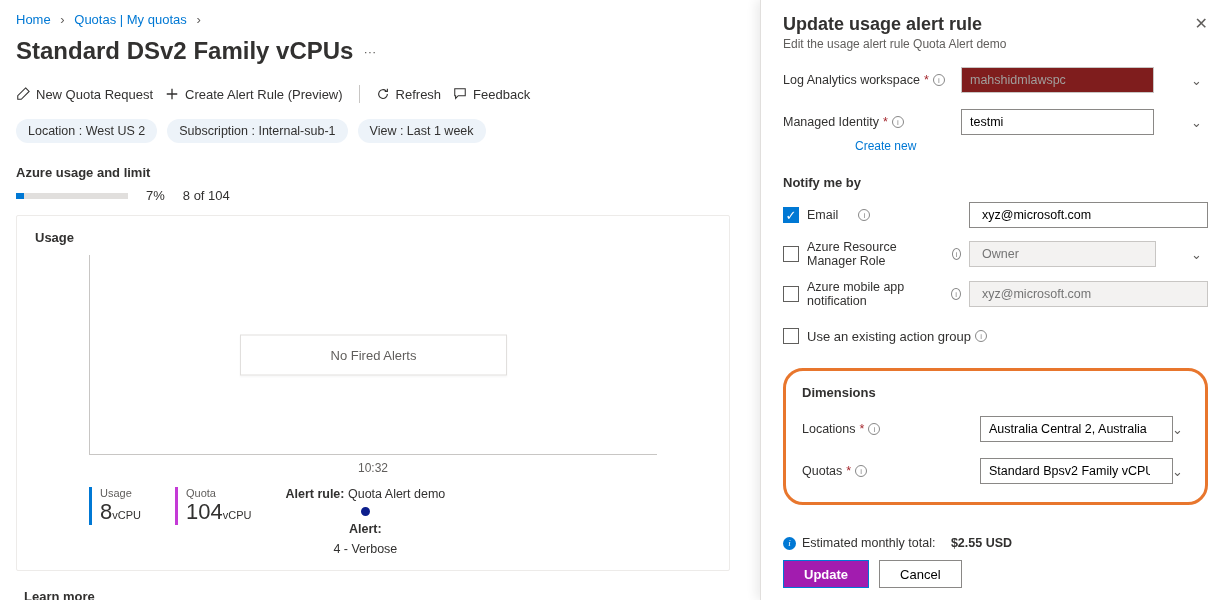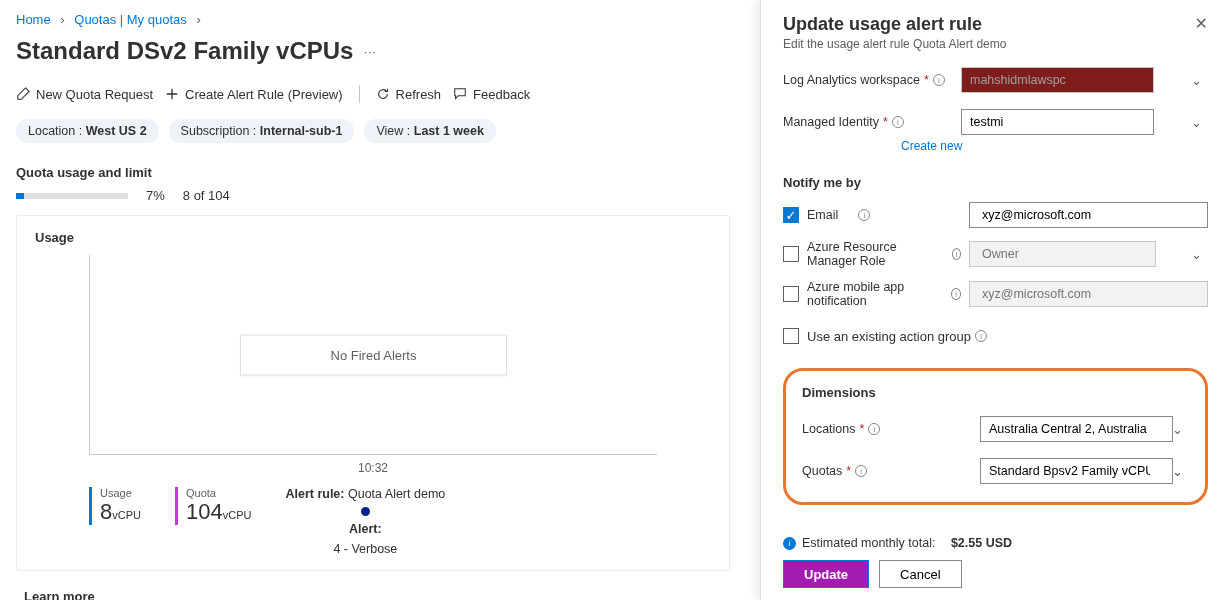--- a/index.html
+++ b/index.html
@@ -24,21 +24,21 @@
   .toolbar { display: flex; align-items: center; gap: 12px; margin-top: 10px; color: #323130; }
   .tool-item { display: flex; align-items: center; gap: 6px; cursor: pointer; }
   .tool-item svg { flex-shrink: 0; }
   .tool-sep { width: 1px; height: 18px; background: #c8c6c4; margin: 0 4px; }
   .pills { display: flex; gap: 10px; margin-top: 16px; }
   .pill {
     background: #edf3f9; border-radius: 14px;
     padding: 5px 12px; font-size: 12.5px; cursor: pointer;
   }
   .pill .lbl { color: #323130; }
-  .pill .val { font-weight: 700; }
+  .pill .val { font-weight: 400; }
   .section-title { font-size: 13px; font-weight: 600; margin-top: 22px; }
   .usage-bar-row { display: flex; align-items: center; gap: 18px; margin-top: 8px; }
   .usage-bar {
     width: 112px; height: 6px; background: #e1dfdd; position: relative;
   }
   .usage-bar-fill { height: 100%; background: #0078d4; }
   .card {
     border: 1px solid #edebe9; border-radius: 2px;
     padding: 14px 18px; margin-top: 12px;
   }
@@ -86,21 +86,21 @@
     flex: 1; height: 26px; border: 1px solid #8a8886;
     padding: 0 22px 0 8px; font-size: 12.5px;
     position: relative; background:#fff;
   }
   .field-select { flex:1; position: relative; }
   .field-select .chev {
     position:absolute; right:6px; top:50%; transform:translateY(-50%);
     pointer-events:none; color:#605e5c;
   }
   .disabled-input { background: #7f1d1d; color:#a19f9d; border-color:#c8c6c4; }
-  .create-new { font-size:12px; color:#0078d4; margin: 4px 0 0 118px; cursor:pointer; }
+  .create-new { font-size:12px; color:#0078d4; margin: 4px 0 0 72px; cursor:pointer; }
   .section-head { font-size: 13px; font-weight: 600; margin-top: 22px; }
   .chk-row { display:flex; align-items:center; margin-top: 12px; gap:8px; }
   .chk {
     width:16px; height:16px; border:1px solid #605e5c; display:inline-flex;
     align-items:center; justify-content:center; cursor:pointer; flex-shrink:0;
   }
   .chk.checked { background:#0078d4; border-color:#0078d4; color:#fff; }
   .chk-label { width:154px; font-size:12.5px; display:flex; align-items:center; gap:20px; }
   .chk-input { flex:1; height:26px; border:1px solid #8a8886; padding:0 12px; font-size:12.5px; }
   .chk-input.disabled { background:#f3f2f1; color:#a19f9d; border-color:#c8c6c4; }
@@ -169,21 +169,21 @@
       <span class="lbl">Location : </span><span class="val">West US 2</span>
     </div>
     <div class="pill">
       <span class="lbl">Subscription : </span><span class="val">Internal-sub-1</span>
     </div>
     <div class="pill">
       <span class="lbl">View : </span><span class="val">Last 1 week</span>
     </div>
   </div>
 
-  <div class="section-title">Quota usage and limit</div>
+  <div class="section-title">Azure usage and limit</div>
   <div class="usage-bar-row">
     <div class="usage-bar">
       <div class="usage-bar-fill" style="width:7%"></div>
     </div>
     <span>7%</span>
     <span>8 of 104</span>
   </div>
 
   <div class="card">
     <div class="chart-title">Usage</div>

